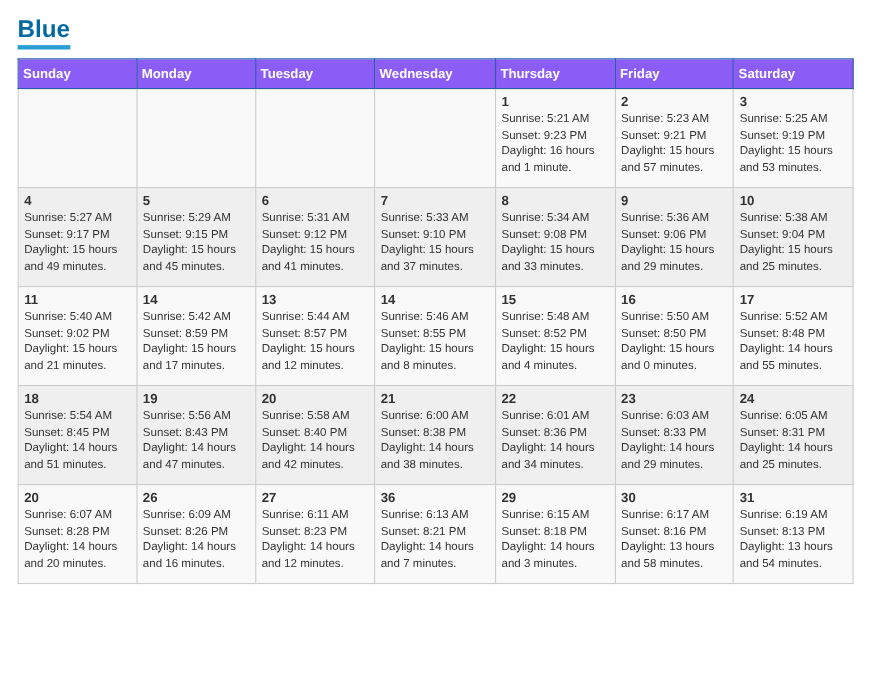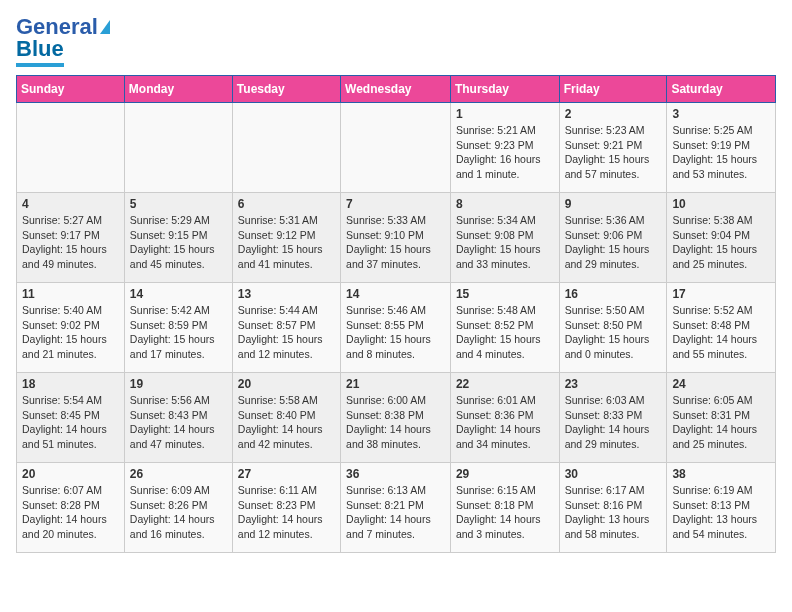--- a/index.html
+++ b/index.html
@@ -55,21 +55,21 @@
       font-size: 16px;
       font-weight: normal;
       color: #333;
     }
     table {
       width: 100%;
       border-collapse: collapse;
       font-size: 11px;
     }
     thead tr {
-      background: #ec4899;
+      background: #8b5cf6;
       color: #fff;
     }
     thead th {
       padding: 6px 4px;
       text-align: left;
       font-size: 12px;
       font-weight: bold;
       border: 1px solid #2a5caa;
     }
     tbody tr {
@@ -100,26 +100,20 @@
       font-size: 10.5px;
       line-height: 1.4;
     }
     .empty { background: #f9f9f9 !important; }
   </style>
 </head>
 <body>
 
 <div class="header">
   <div class="logo">
-    <div style="display:flex;align-items:center;">
-      <span class="logo-text">
-        <span class="blue">General</span>
-      </span>
-      <span class="logo-triangle"></span>
-    </div>
     <div style="display:flex;align-items:center;">
       <span class="logo-text" style="color:#0369a1;font-size:22px;font-weight:bold;">Blue</span>
     </div>
     <div class="logo-bar"></div>
   </div>
   <div class="title-block">
     <h1></h1>
     <h2></h2>
   </div>
 </div>
@@ -264,18 +258,18 @@
         </td>
         <td>
           <span class="day-num">29</span>
           <div class="day-info">Sunrise: 6:15 AM<br>Sunset: 8:18 PM<br>Daylight: 14 hours and 3 minutes.</div>
         </td>
         <td>
           <span class="day-num">30</span>
           <div class="day-info">Sunrise: 6:17 AM<br>Sunset: 8:16 PM<br>Daylight: 13 hours and 58 minutes.</div>
         </td>
         <td>
-          <span class="day-num">38</span>
+          <span class="day-num">31</span>
           <div class="day-info">Sunrise: 6:19 AM<br>Sunset: 8:13 PM<br>Daylight: 13 hours and 54 minutes.</div>
         </td>
       </tr>
     </tbody>
 </table>
 
 </body></html>

